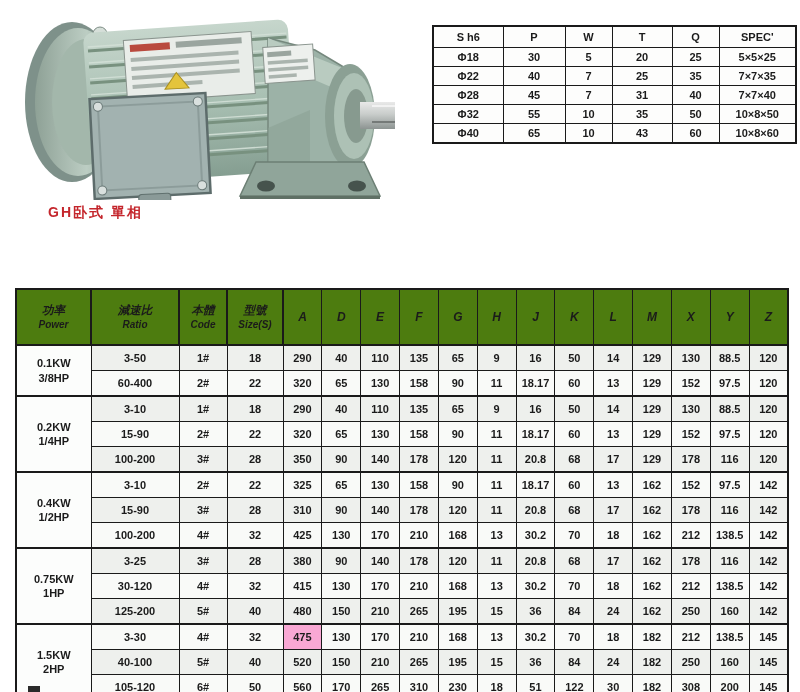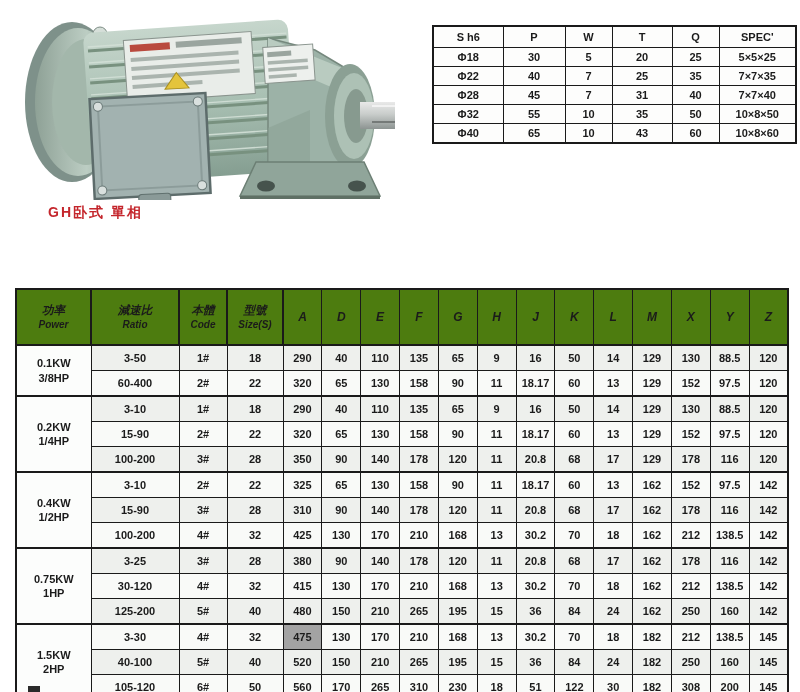--- a/index.html
+++ b/index.html
@@ -490,21 +490,21 @@
           <td style="background: rgb(238, 240, 237);">142</td>
         </tr>
         <tr class="gstart">
           <td rowspan="3" class="power">
             <div>1.5KW</div>
             <div>2HP</div>
           </td>
           <td style="background: rgb(249, 250, 248);">3-30</td>
           <td style="background: rgb(249, 250, 248);">4#</td>
           <td style="background: rgb(249, 250, 248);">32</td>
-          <td style="background: #a3a3a3;">475</td>
+          <td style="background: #f9a8d4;">475</td>
           <td style="background: rgb(249, 250, 248);">130</td>
           <td style="background: rgb(249, 250, 248);">170</td>
           <td style="background: rgb(249, 250, 248);">210</td>
           <td style="background: rgb(249, 250, 248);">168</td>
           <td style="background: rgb(249, 250, 248);">13</td>
           <td style="background: rgb(249, 250, 248);">30.2</td>
           <td style="background: rgb(249, 250, 248);">70</td>
           <td style="background: rgb(249, 250, 248);">18</td>
           <td style="background: rgb(249, 250, 248);">182</td>
           <td style="background: rgb(249, 250, 248);">212</td>

